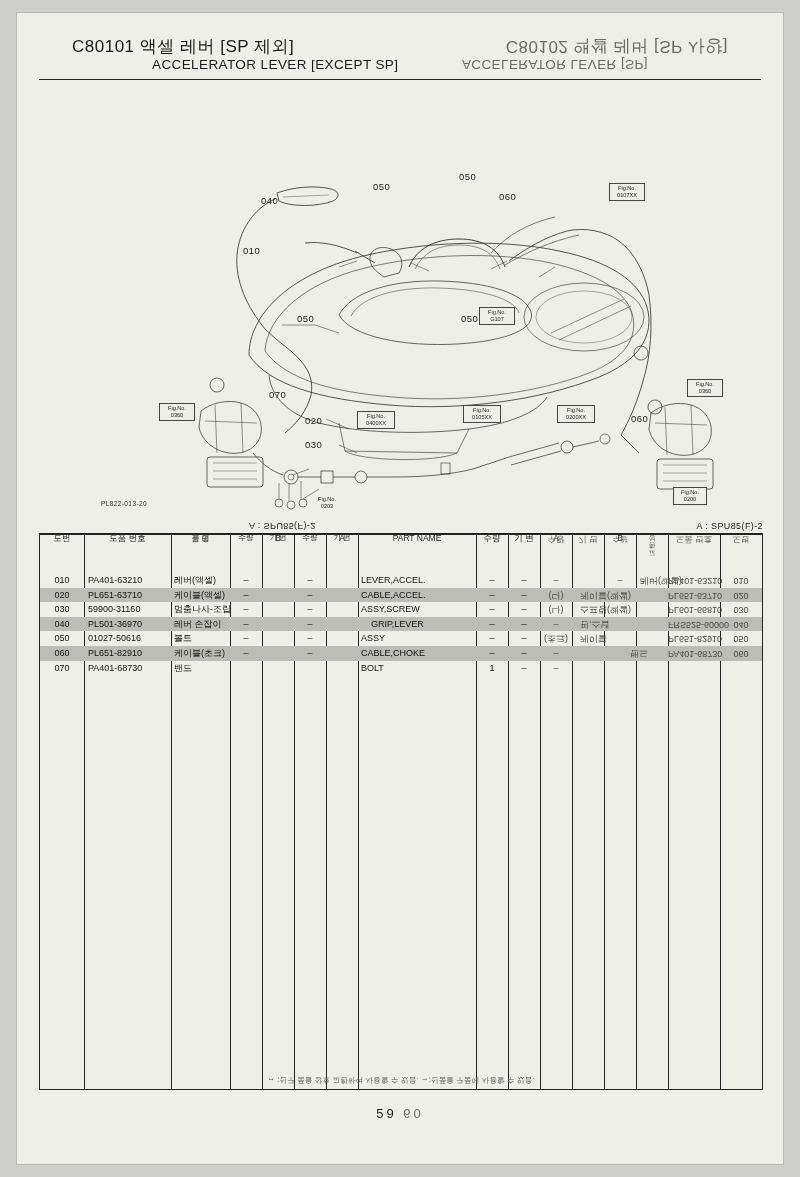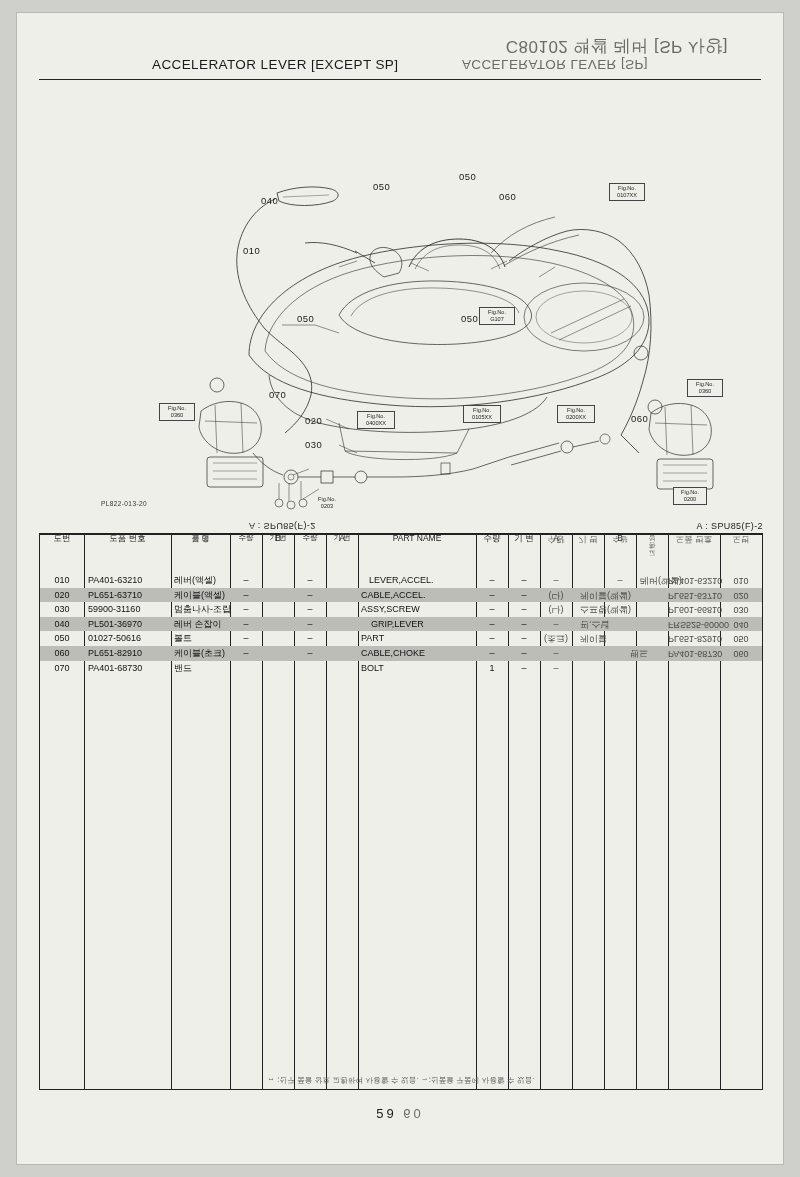--- a/index.html
+++ b/index.html
@@ -70,20 +70,21 @@
   .foot .m{display:block;color:#5a5a55;transform:scaleY(-1);transform-origin:center;}
   .pageno{position:absolute;left:0;right:0;top:1093px;text-align:center;font-size:13px;color:#1a1a1a;letter-spacing:3px;}
   .pageno .m{color:#6b6b66;transform:scaleY(-1);transform-origin:center;display:inline-block;}
 </style>
 </head>
 <body>
 
 <div class="page">
 
   <div class="hdr">
+    <div class="ko">C80101 액셀 레버 [SP 제외]</div>
     <div class="en">ACCELERATOR LEVER [EXCEPT SP]</div>
     <div class="ko-m">C80102 액셀 레버 [SP 사양]</div>
     <div class="en-m">ACCELERATOR LEVER [SP]</div>
   </div>
   <div class="rule"></div>
 
   <div class="illus">
     <svg width="722" height="430" viewBox="0 0 722 430">
       <g fill="none" stroke="#2a2a2a" stroke-width="0.8">
 
@@ -291,21 +292,21 @@
       <div class="cellh m" style="left:564px;top:20;width:32px;font-size:7.5px">수량</div>
       <div class="cellh m" style="left:131px;top:6;width:59px;font-size:7px">품       명</div>
     </div>
 
     <div class="row" style="top:39px">
       <div class="c ctr" style="left:0;width:44px">010</div>
       <div class="c" style="left:48px;width:83px">PA401-63210</div>
       <div class="c" style="left:134px;width:56px">레버(액셀)</div>
       <div class="c ctr" style="left:190px;width:32px">–</div>
       <div class="c ctr" style="left:254px;width:32px">–</div>
-      <div class="c" style="left:329px;width:115px">LEVER,ACCEL.</div>
+      <div class="c" style="left:321px;width:115px">LEVER,ACCEL.</div>
       <div class="c ctr" style="left:436px;width:32px">–</div>
       <div class="c ctr" style="left:468px;width:32px">–</div>
       <div class="c ctr mir" style="left:500px;width:32px">–</div>
       <div class="c ctr mir" style="left:564px;width:32px">–</div>
       <div class="c mir" style="left:600px;width:70px">레버(액셀)</div>
       <div class="c mir" style="left:628px;width:52px">PA401-63210</div>
       <div class="c ctr mir" style="left:680px;width:42px">010</div>
     </div>
 
     <div class="row alt" style="top:53.6px">
@@ -352,21 +353,21 @@
       <div class="c mir" style="left:628px;width:52px">FRS525-60000</div>
       <div class="c ctr mir" style="left:680px;width:42px">040</div>
     </div>
 
     <div class="row" style="top:97.4px">
       <div class="c ctr" style="left:0;width:44px">050</div>
       <div class="c" style="left:48px;width:83px">01027-50616</div>
       <div class="c" style="left:134px;width:56px">볼트</div>
       <div class="c ctr" style="left:190px;width:32px">–</div>
       <div class="c ctr" style="left:254px;width:32px">–</div>
-      <div class="c" style="left:321px;width:115px">PART</div>
+      <div class="c" style="left:321px;width:115px">ASSY</div>
       <div class="c ctr" style="left:436px;width:32px">–</div>
       <div class="c ctr" style="left:468px;width:32px">–</div>
       <div class="c ctr mir" style="left:500px;width:32px">(초크)</div>
       <div class="c mir" style="left:540px;width:88px">케이블</div>
       <div class="c mir" style="left:628px;width:52px">PL651-82910</div>
       <div class="c ctr mir" style="left:680px;width:42px">050</div>
     </div>
 
     <div class="row alt" style="top:112px">
       <div class="c ctr" style="left:0;width:44px">060</div>

